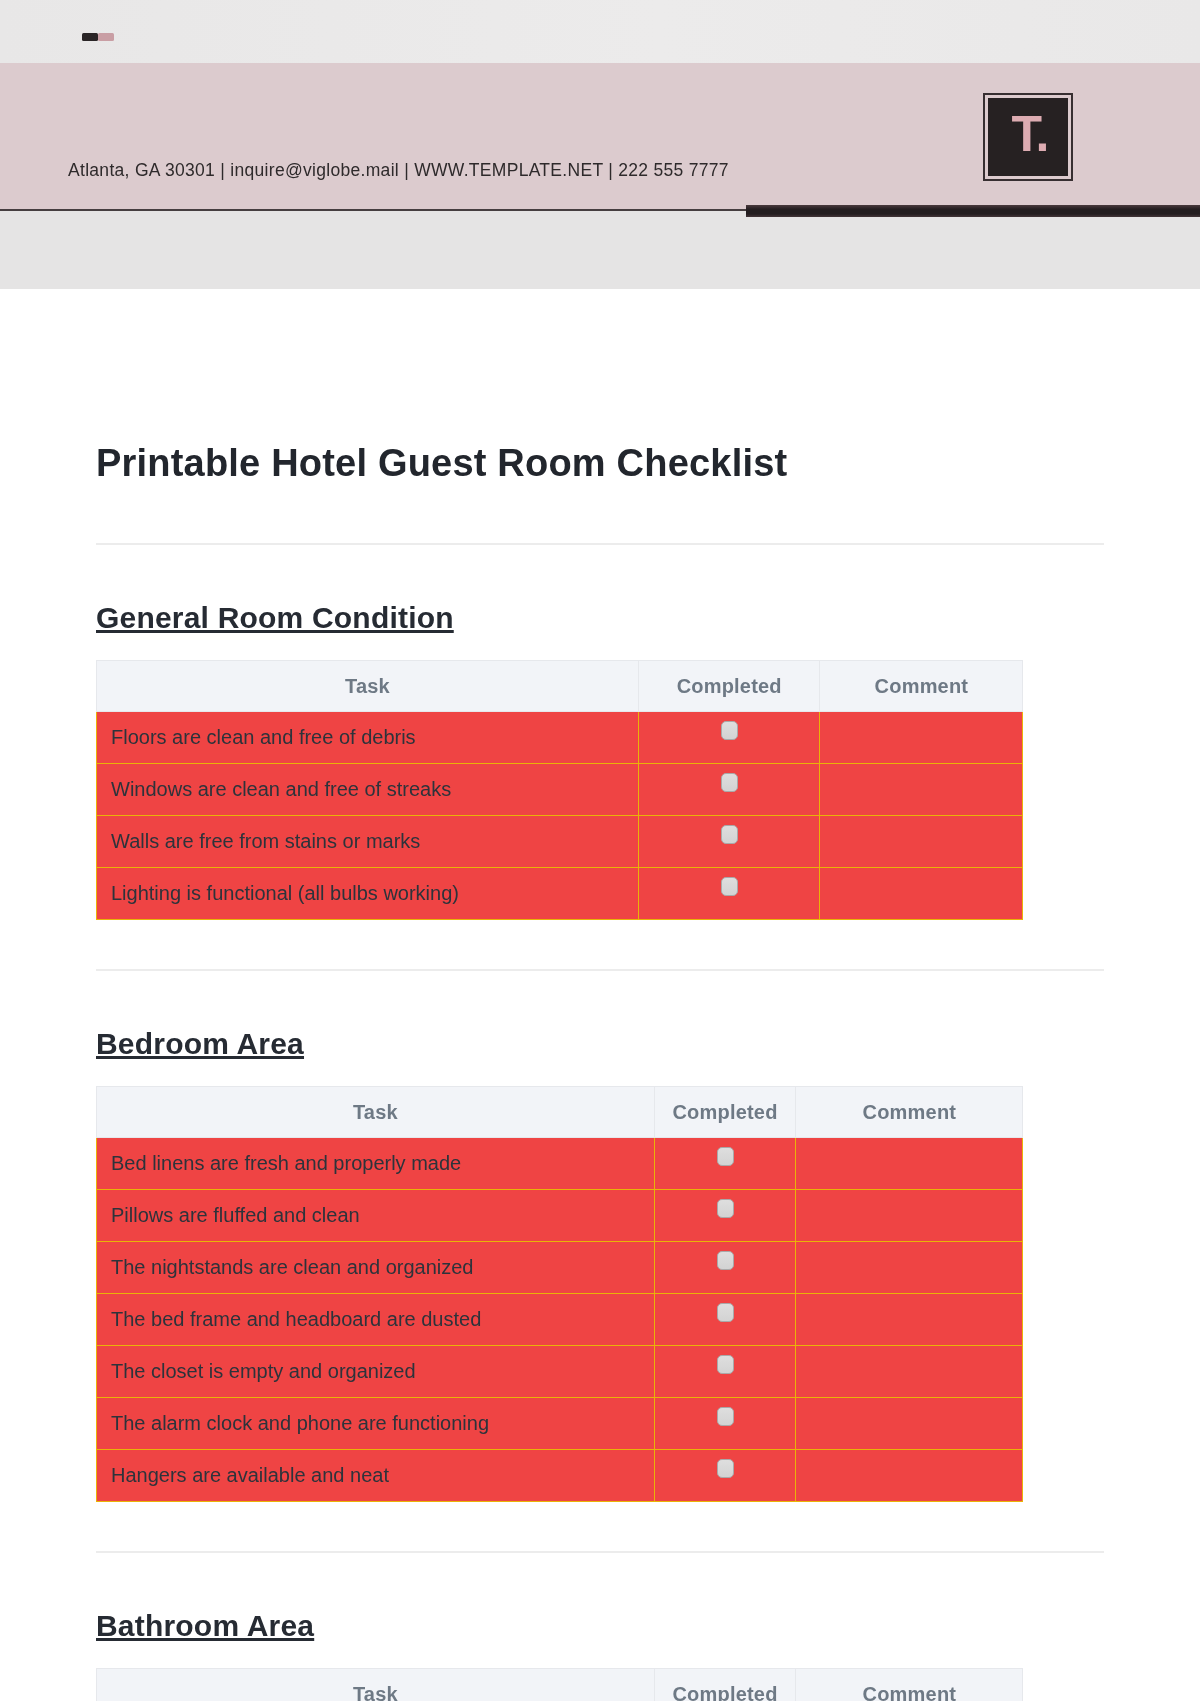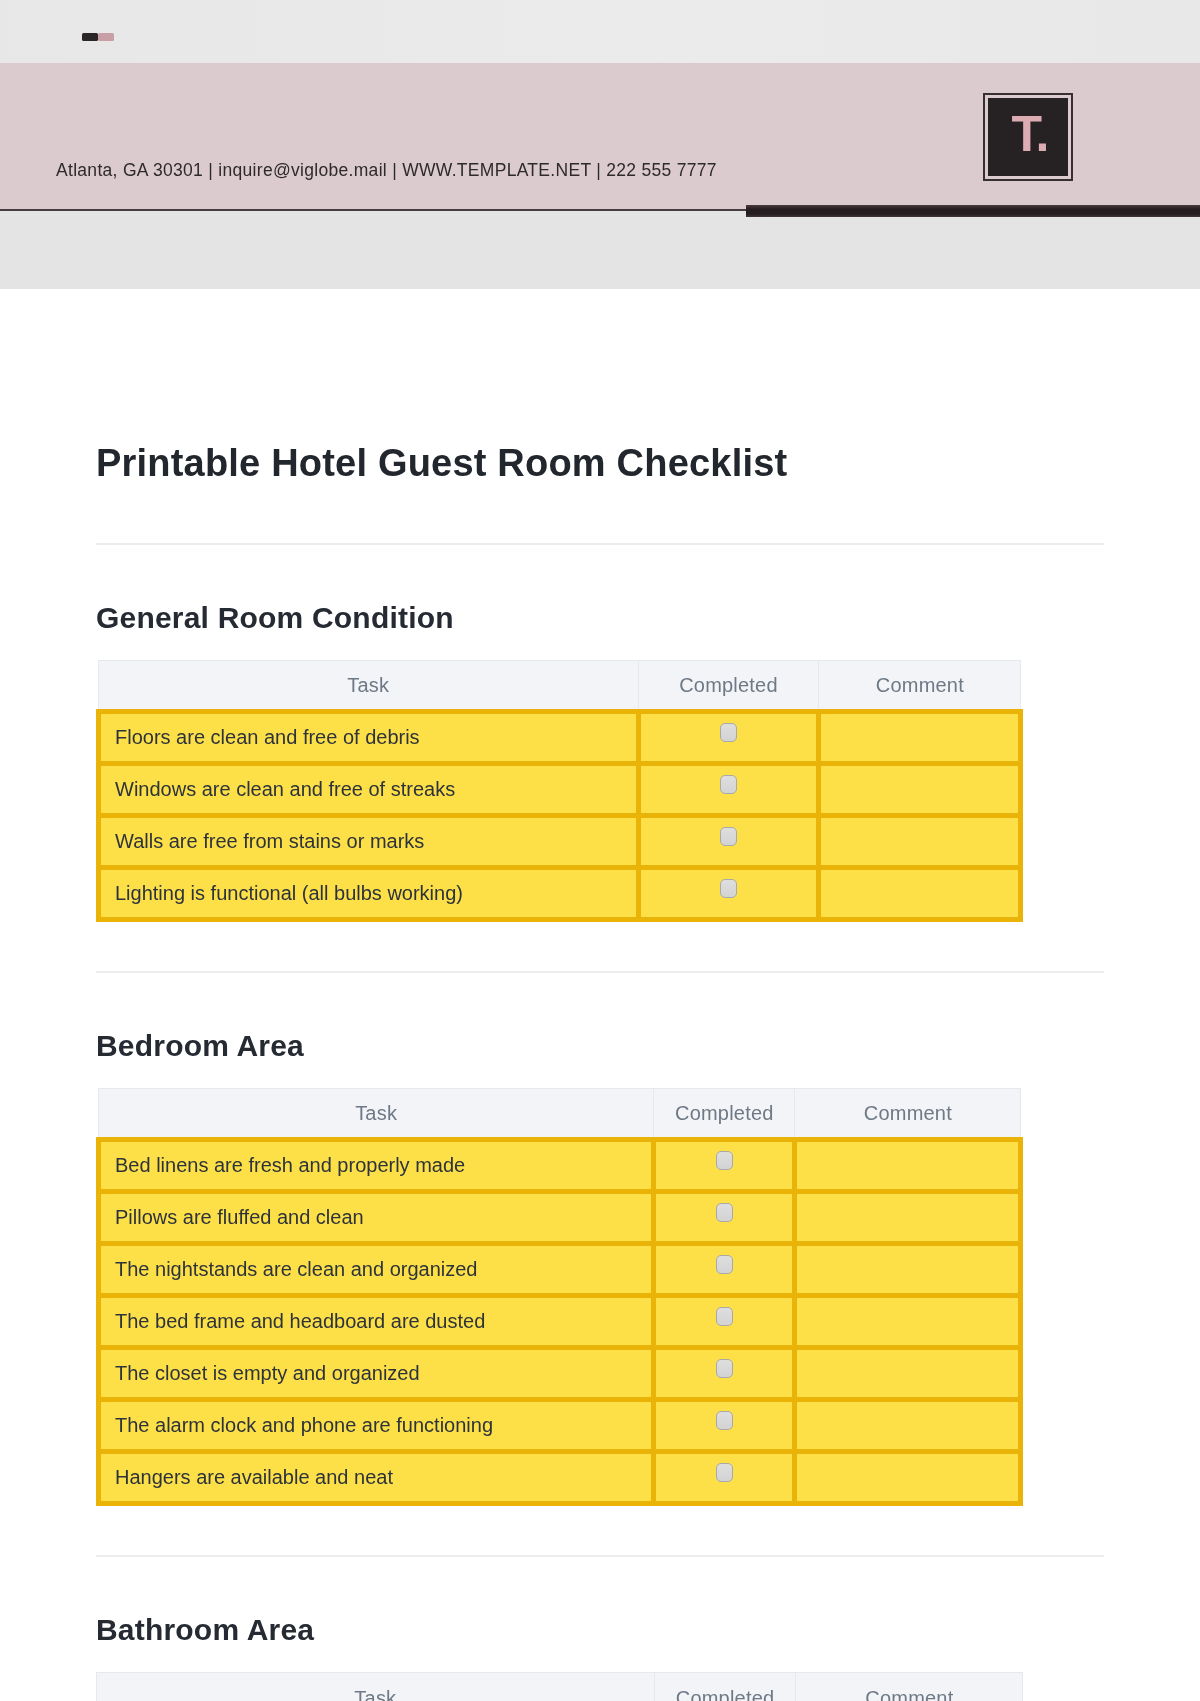--- a/index.html
+++ b/index.html
@@ -24,21 +24,21 @@
   .mark.pink { background:#c99ea4; }
 
   
   .band {
     height:148px;
     background:#dccbce;
     position:relative;
   }
   .contact {
     position:absolute;
-    left:56px;
+    left:68px;
     top:97px;
     font-size:17.5px;
     font-weight:500;
     letter-spacing:.3px;
     color:#2e2a2b;
   }
   .band-underline {
     position:absolute; left:0; right:0; bottom:0;
     height:2.5px; background:#463e40;
   }
@@ -73,39 +73,39 @@
     margin-top:155px;
     font-size:38px; line-height:1; font-weight:700;
     color:#22262d; text-align:left; letter-spacing:.2px;
   }
   .divider { height:2px; background:#ececec; }
   .divider.d1 { margin-top:61px; }
   .divider.dn { margin-top:49px; }
   h2.section-heading {
     margin-top:58px;
     font-size:30px; line-height:1; font-weight:700;
-    color:#262b33; letter-spacing:.2px;
+    color:#262b33; letter-spacing:.2px;text-decoration:underline;
   }
   table.checklist {
     margin-top:27px;
     width:92%;
     border-collapse:collapse;
     table-layout:fixed;
   }
   table.checklist th {
     height:51px;
     background:#f2f4f8;
     border:1px solid #e6e8ec;
-    font-size:20px; font-weight:400; color:#6e7985;
+    font-size:20px; font-weight:700; color:#6e7985;
     text-align:center; letter-spacing:.2px;
   }
   table.checklist td {
     height:52px;
-    border:5px solid #eab308;
-    background:#fde047;
+    border:1px solid #eab308;
+    background:#ef4444;
   }
   td.task-cell {
     padding:0 14px;
     vertical-align:middle;
     font-size:20px; color:#2d333b;
   }
   td.done-cell {
     vertical-align:top; text-align:center; padding-top:9px;
   }
   td.comment-cell { }

